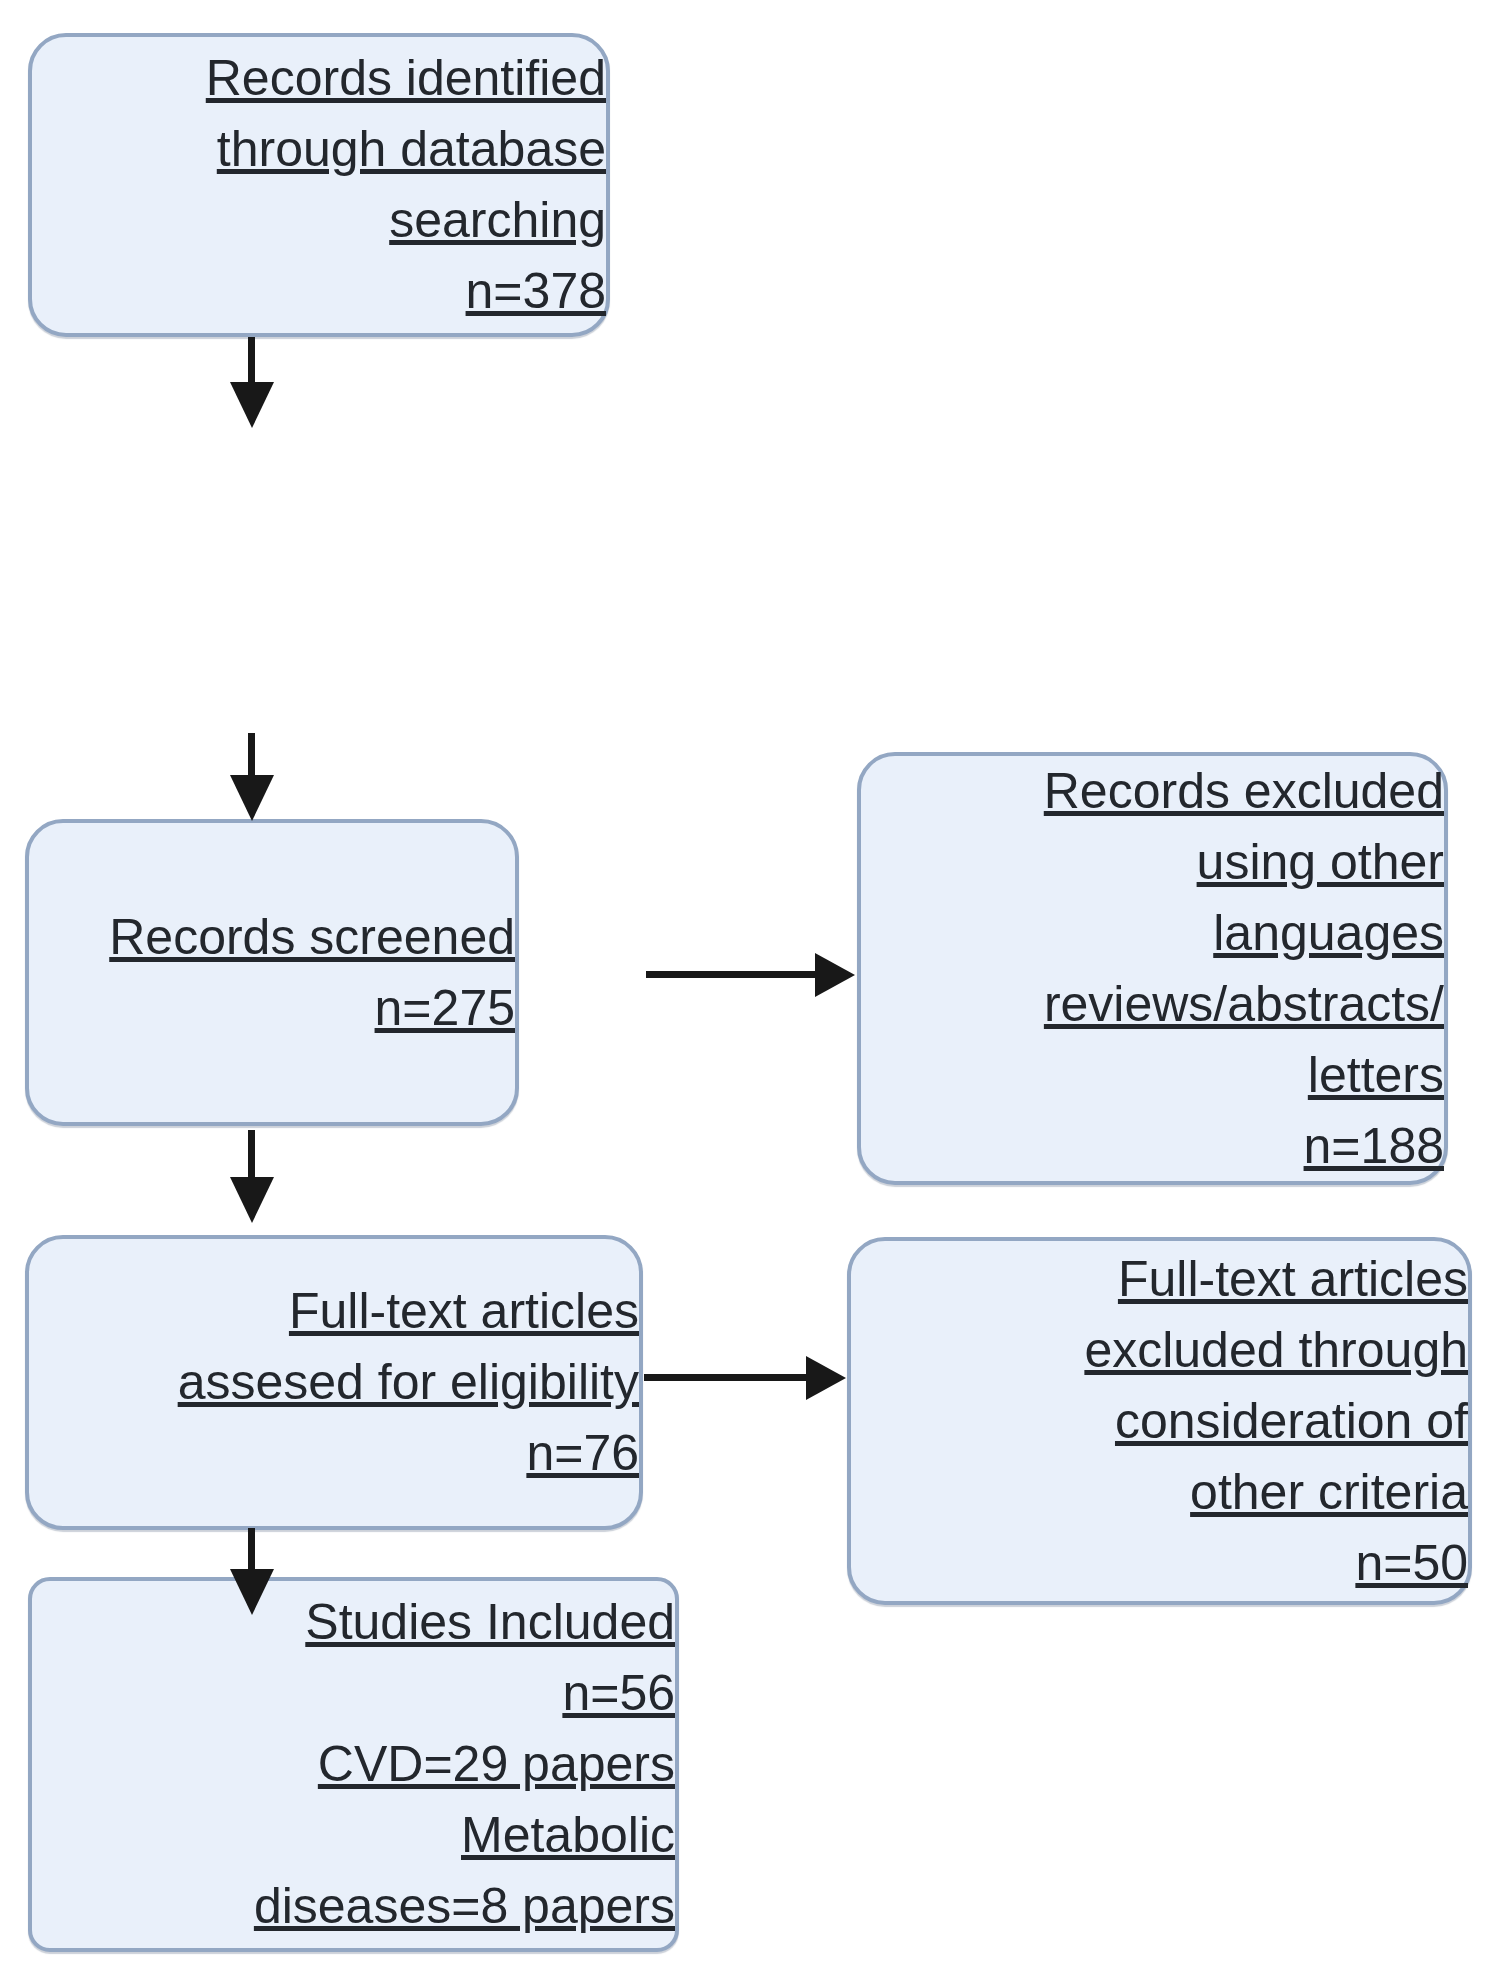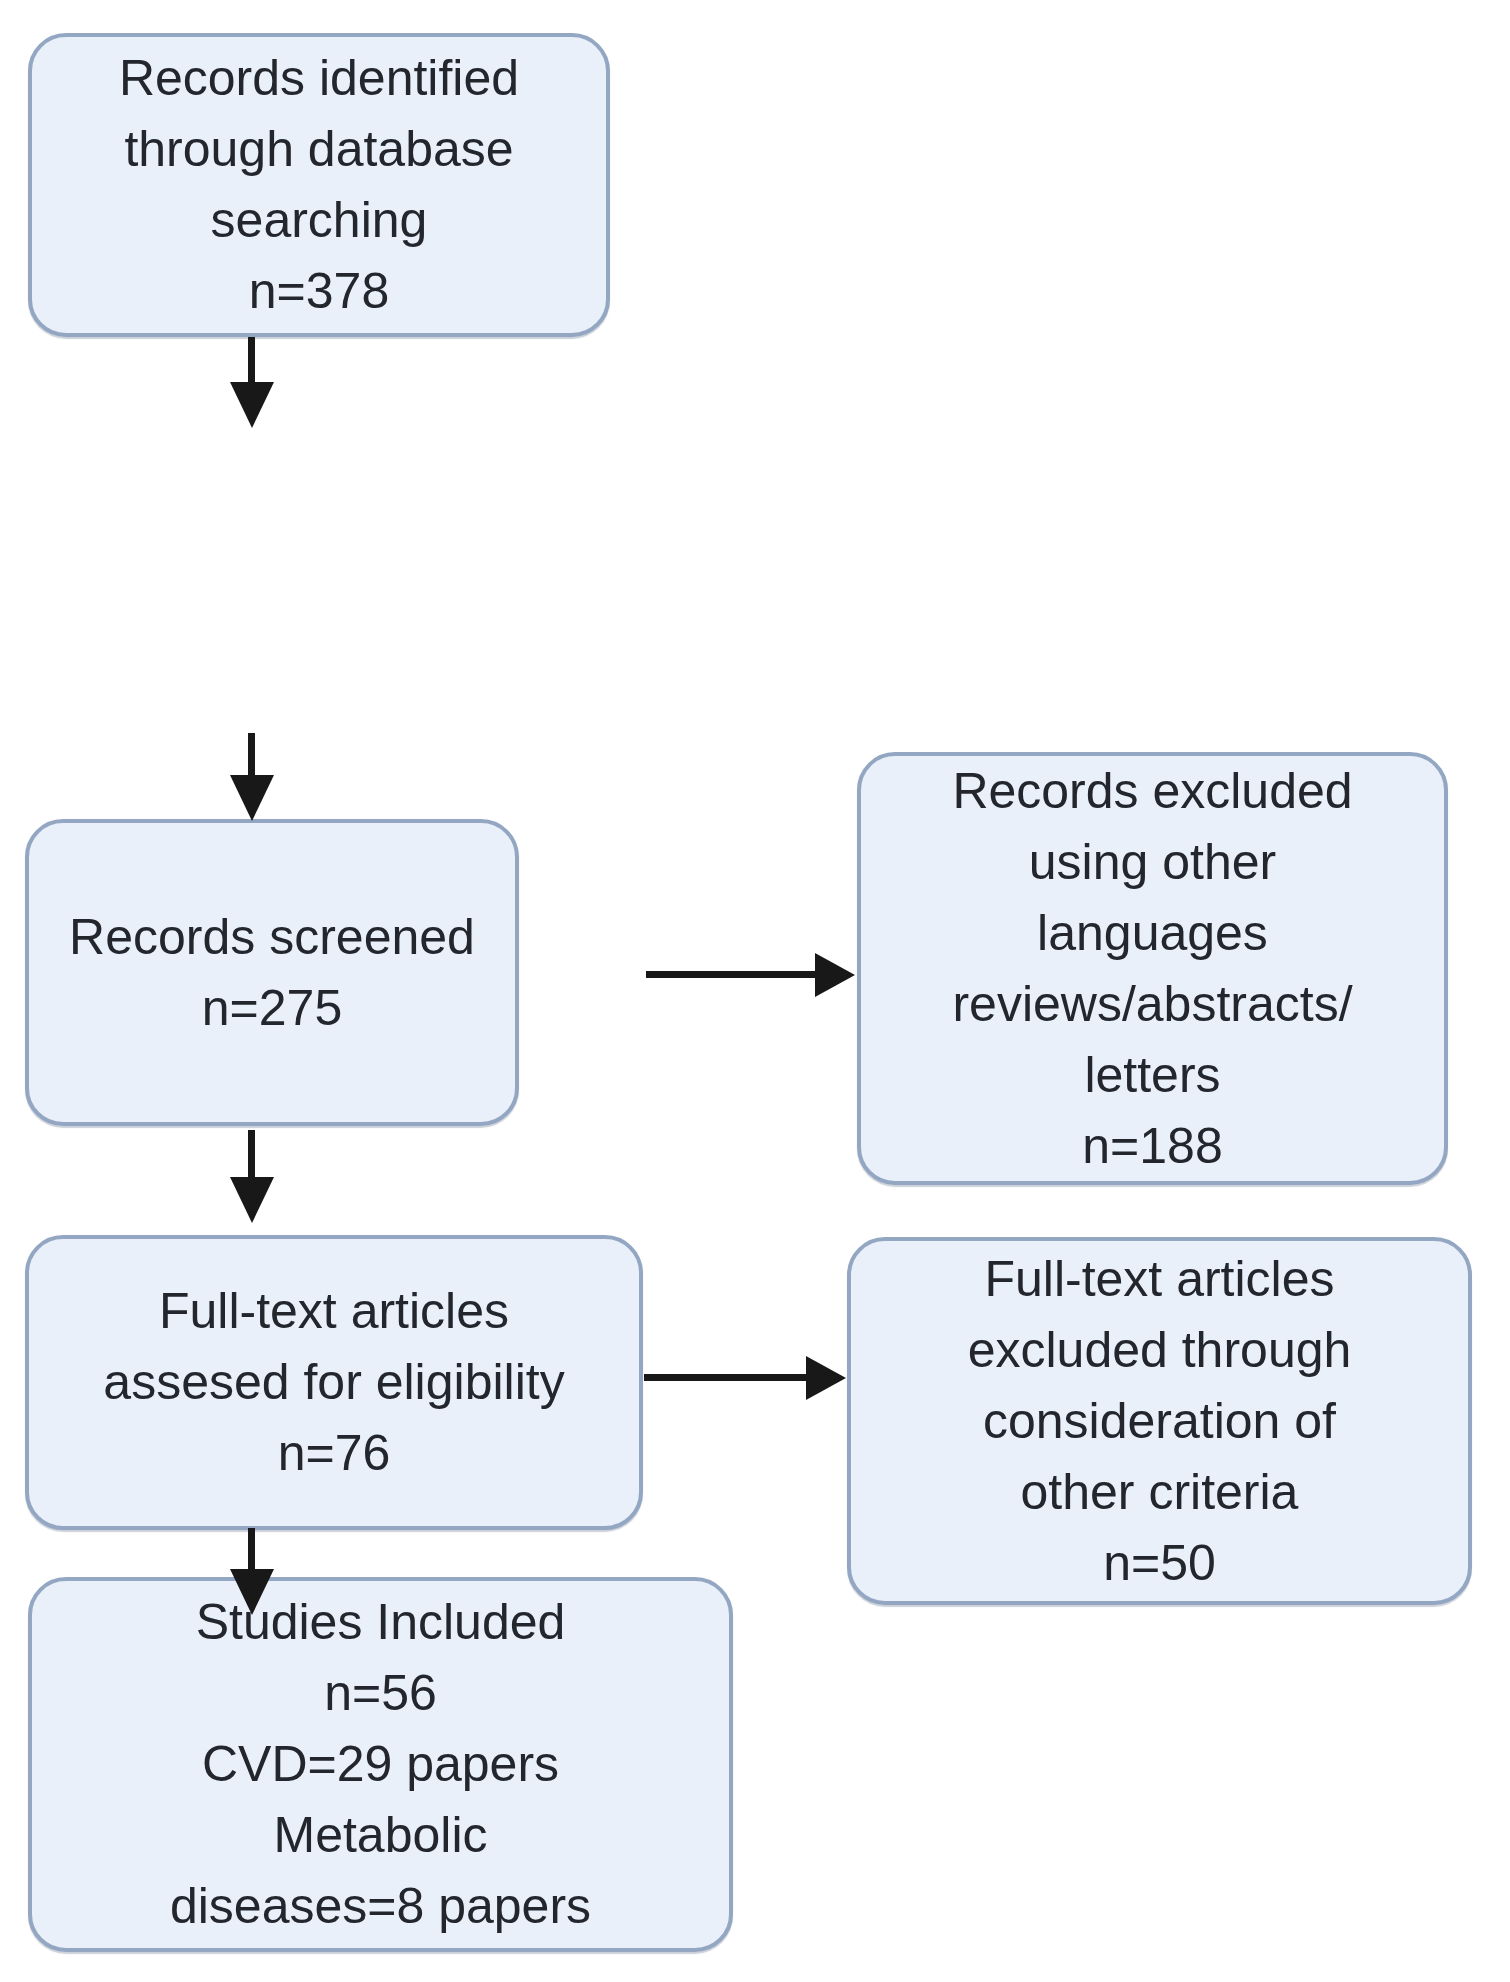--- a/index.html
+++ b/index.html
@@ -24,34 +24,35 @@
   .node {
     position: absolute;
     background: var(--box-fill);
     border: 4px solid var(--box-border);
     border-radius: 38px;
     box-shadow: 0 2px 1px rgba(110,122,145,0.35);
     display: flex;
     flex-direction: column;
     justify-content: center;
     align-items: center;
-    text-align: center;
+    text-align: right;
     color: var(--text-color);
     font-size: 50px;
     line-height: 71px;
     z-index: 1;
+    text-decoration: underline;
   }
   .line { width: 100%; white-space: nowrap; }
 
   
   #n-records-identified { left: 28px;  top: 33px;   width: 582px; height: 304px; }
   #n-duplicates-removed { left: 25px;  top: 428px;  width: 620px; height: 305px; }
   #n-records-screened   { left: 25px;  top: 819px;  width: 494px; height: 307px; }
   #n-fulltext-assessed  { left: 25px;  top: 1235px; width: 618px; height: 295px; }
-  #n-studies-included   { left: 28px;  top: 1577px; width: 705px; height: 375px; }
+  #n-studies-included   { left: 28px;  top: 1577px; width: 651px; height: 375px; border-radius: 22px; }
   
   #n-records-excluded   { left: 857px; top: 752px;  width: 591px; height: 433px; }
   #n-fulltext-excluded  { left: 847px; top: 1237px; width: 625px; height: 368px; }
 
   .shaft-v { position: absolute; width: 7px;  background: var(--arrow-color); z-index: 4; }
   .shaft-h { position: absolute; height: 7px; background: var(--arrow-color); z-index: 4; }
   .head-down {
     position: absolute; width: 0; height: 0; z-index: 5;
     border-left: 22px solid transparent;
     border-right: 22px solid transparent;

